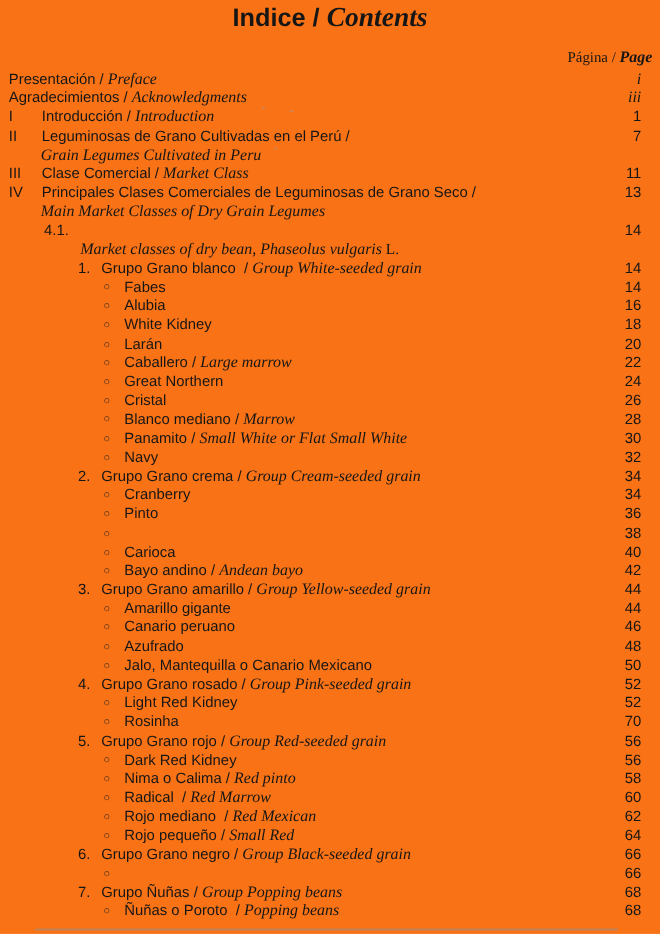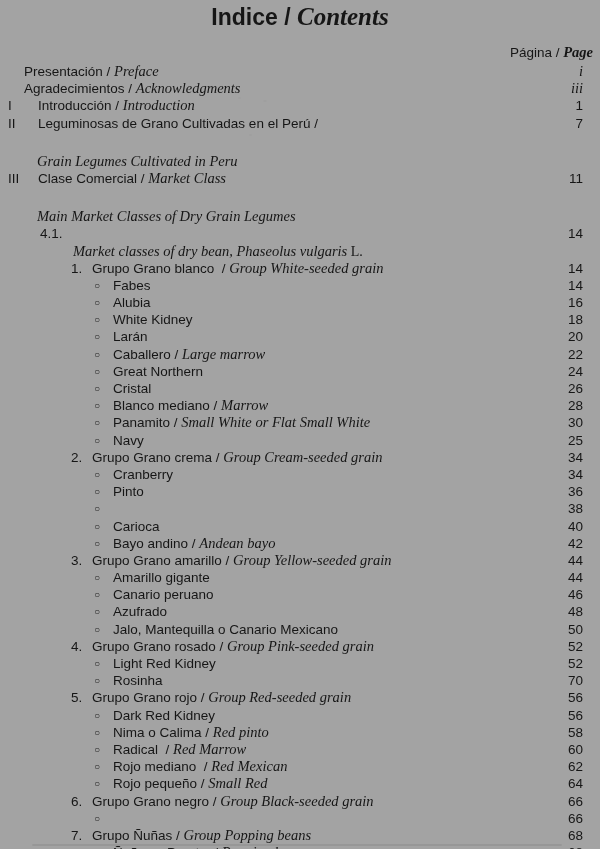--- a/index.html
+++ b/index.html
@@ -1,45 +1,45 @@
 <!DOCTYPE html>
 <html><head>
 <meta charset="utf-8">
 <style>
   html,body{margin:0;padding:0;background:#e8e8e8;}
   .page{
-    position:relative;width:600px;height:849px;background:#a3a3a3;
+    position:relative;width:600px;height:849px;background:#f97316;
     overflow:hidden;color:#161616;
     font-family:"Liberation Sans",sans-serif;
   }
   .title{
     position:absolute;top:3px;left:0;width:100%;text-align:center;
     font-weight:bold;white-space:pre;
   }
   .title .t-es{font-family:"Liberation Sans",sans-serif;font-size:23px;}
   .title .t-sep{font-family:"Liberation Sans",sans-serif;font-size:23px;}
   .title .t-en{font-family:"Liberation Serif",serif;font-style:italic;font-size:25px;}
   .page-header{
     position:absolute;top:44px;right:7px;white-space:pre;font-size:13.5px;
   }
-  .page-header .h-es{font-family:Liberation Sans, sans-serif;}
+  .page-header .h-es{font-family:Liberation Serif, serif;}
   .page-header .h-en{font-family:"Liberation Serif",serif;font-style:italic;font-weight:bold;font-size:14.5px;}
   .toc{position:absolute;top:63px;left:0;right:0;}
   .row{
     display:flex;align-items:baseline;height:17.2px;line-height:17.2px;
     padding-right:17px;white-space:pre;
   }
   .left{flex:1;display:flex;align-items:baseline;white-space:pre;overflow:hidden;}
   .label{font-size:13.5px;flex:none;}
   .txt{font-size:13.5px;flex:none;}
   .pg{min-width:40px;text-align:right;font-size:13.5px;flex:none;}
   .pg.pg-italic{font-family:"Liberation Serif",serif;font-style:italic;font-size:14.5px;}
-  .front{padding-left:24px;}
+  .front{padding-left:8px;}
   .roman{padding-left:8px;}   .roman .label{width:30px;}
-  .cont{padding-left:37px;margin-top:21px;}
+  .cont{padding-left:37px;}
   .section{padding-left:40px;} .section .label{width:33px;}
   .section-cont{padding-left:73px;}
   .group{padding-left:71px;}  .group .label{width:21px;}
   .bullet{padding-left:94px;} .bullet .label{width:19px;font-size:10px;transform:translateY(-1px);color:#222;}
   .seg-sans{font-family:"Liberation Sans",sans-serif;font-size:13.5px;}
   .seg-sans-italic{font-family:"Liberation Sans",sans-serif;font-style:italic;font-size:13.5px;}
   .seg-serif-italic{font-family:"Liberation Serif",serif;font-style:italic;font-size:14.5px;}
   .seg-serif{font-family:"Liberation Serif",serif;font-size:14px;}
   .smudge{
     position:absolute;left:32px;right:38px;top:844px;height:2px;
@@ -59,34 +59,35 @@
 
   <div class="page-header"><span class="h-es">Página</span><span class="h-es"> / </span><span class="h-en">Page</span></div>
 
   <div class="toc">
       <div class="row front"><div class="left"><span class="txt"><span class="seg-sans">Presentación / </span><span class="seg-serif-italic">Preface</span></span></div><span class="pg pg-italic">i</span></div>
       <div class="row front"><div class="left"><span class="txt"><span class="seg-sans">Agradecimientos / </span><span class="seg-serif-italic">Acknowledgments</span></span></div><span class="pg pg-italic">iii</span></div>
       <div class="row roman"><div class="left"><span class="label">I</span><span class="txt"><span class="seg-sans">Introducción / </span><span class="seg-serif-italic">Introduction</span></span></div><span class="pg">1</span></div>
       <div class="row roman"><div class="left"><span class="label">II</span><span class="txt"><span class="seg-sans">Leguminosas de Grano Cultivadas en el Perú /</span></span></div><span class="pg">7</span></div>
       <div class="row cont"><div class="left"><span class="txt"><span class="seg-serif-italic">Grain Legumes Cultivated in Peru</span></span></div><span class="pg"></span></div>
       <div class="row roman"><div class="left"><span class="label">III</span><span class="txt"><span class="seg-sans">Clase Comercial / </span><span class="seg-serif-italic">Market Class</span></span></div><span class="pg">11</span></div>
+      <div class="row roman"><div class="left"><span class="label">IV</span><span class="txt"><span class="seg-sans">Principales Clases Comerciales de Leguminosas de Grano Seco /</span></span></div><span class="pg">13</span></div>
       <div class="row cont"><div class="left"><span class="txt"><span class="seg-serif-italic">Main Market Classes of Dry Grain Legumes</span></span></div><span class="pg"></span></div>
       <div class="row section"><div class="left"><span class="label">4.1.</span></div><span class="pg">14</span></div>
       <div class="row section-cont"><div class="left"><span class="txt"><span class="seg-serif-italic">Market classes of dry bean, Phaseolus vulgaris</span><span class="seg-serif"> L.</span></span></div><span class="pg"></span></div>
       <div class="row group"><div class="left"><span class="label">1.</span><span class="txt"><span class="seg-sans">Grupo Grano blanco &nbsp;/ </span><span class="seg-serif-italic">Group White-seeded grain</span></span></div><span class="pg">14</span></div>
       <div class="row bullet"><div class="left"><span class="label">○</span><span class="txt"><span class="seg-sans">Fabes</span></span></div><span class="pg">14</span></div>
       <div class="row bullet"><div class="left"><span class="label">○</span><span class="txt"><span class="seg-sans">Alubia</span></span></div><span class="pg">16</span></div>
       <div class="row bullet"><div class="left"><span class="label">○</span><span class="txt"><span class="seg-sans">White Kidney</span></span></div><span class="pg">18</span></div>
       <div class="row bullet"><div class="left"><span class="label">○</span><span class="txt"><span class="seg-sans">Larán</span></span></div><span class="pg">20</span></div>
       <div class="row bullet"><div class="left"><span class="label">○</span><span class="txt"><span class="seg-sans">Caballero / </span><span class="seg-serif-italic">Large marrow</span></span></div><span class="pg">22</span></div>
       <div class="row bullet"><div class="left"><span class="label">○</span><span class="txt"><span class="seg-sans">Great Northern</span></span></div><span class="pg">24</span></div>
       <div class="row bullet"><div class="left"><span class="label">○</span><span class="txt"><span class="seg-sans">Cristal</span></span></div><span class="pg">26</span></div>
       <div class="row bullet"><div class="left"><span class="label">○</span><span class="txt"><span class="seg-sans">Blanco mediano / </span><span class="seg-serif-italic">Marrow</span></span></div><span class="pg">28</span></div>
       <div class="row bullet"><div class="left"><span class="label">○</span><span class="txt"><span class="seg-sans">Panamito / </span><span class="seg-serif-italic">Small White or Flat Small White</span></span></div><span class="pg">30</span></div>
-      <div class="row bullet"><div class="left"><span class="label">○</span><span class="txt"><span class="seg-sans">Navy</span></span></div><span class="pg">25</span></div>
+      <div class="row bullet"><div class="left"><span class="label">○</span><span class="txt"><span class="seg-sans">Navy</span></span></div><span class="pg">32</span></div>
       <div class="row group"><div class="left"><span class="label">2.</span><span class="txt"><span class="seg-sans">Grupo Grano crema / </span><span class="seg-serif-italic">Group Cream-seeded grain</span></span></div><span class="pg">34</span></div>
       <div class="row bullet"><div class="left"><span class="label">○</span><span class="txt"><span class="seg-sans">Cranberry</span></span></div><span class="pg">34</span></div>
       <div class="row bullet"><div class="left"><span class="label">○</span><span class="txt"><span class="seg-sans">Pinto</span></span></div><span class="pg">36</span></div>
       <div class="row bullet"><div class="left"><span class="label">○</span></div><span class="pg">38</span></div>
       <div class="row bullet"><div class="left"><span class="label">○</span><span class="txt"><span class="seg-sans">Carioca</span></span></div><span class="pg">40</span></div>
       <div class="row bullet"><div class="left"><span class="label">○</span><span class="txt"><span class="seg-sans">Bayo andino / </span><span class="seg-serif-italic">Andean bayo</span></span></div><span class="pg">42</span></div>
       <div class="row group"><div class="left"><span class="label">3.</span><span class="txt"><span class="seg-sans">Grupo Grano amarillo / </span><span class="seg-serif-italic">Group Yellow-seeded grain</span></span></div><span class="pg">44</span></div>
       <div class="row bullet"><div class="left"><span class="label">○</span><span class="txt"><span class="seg-sans">Amarillo gigante</span></span></div><span class="pg">44</span></div>
       <div class="row bullet"><div class="left"><span class="label">○</span><span class="txt"><span class="seg-sans">Canario peruano</span></span></div><span class="pg">46</span></div>
       <div class="row bullet"><div class="left"><span class="label">○</span><span class="txt"><span class="seg-sans">Azufrado</span></span></div><span class="pg">48</span></div>

